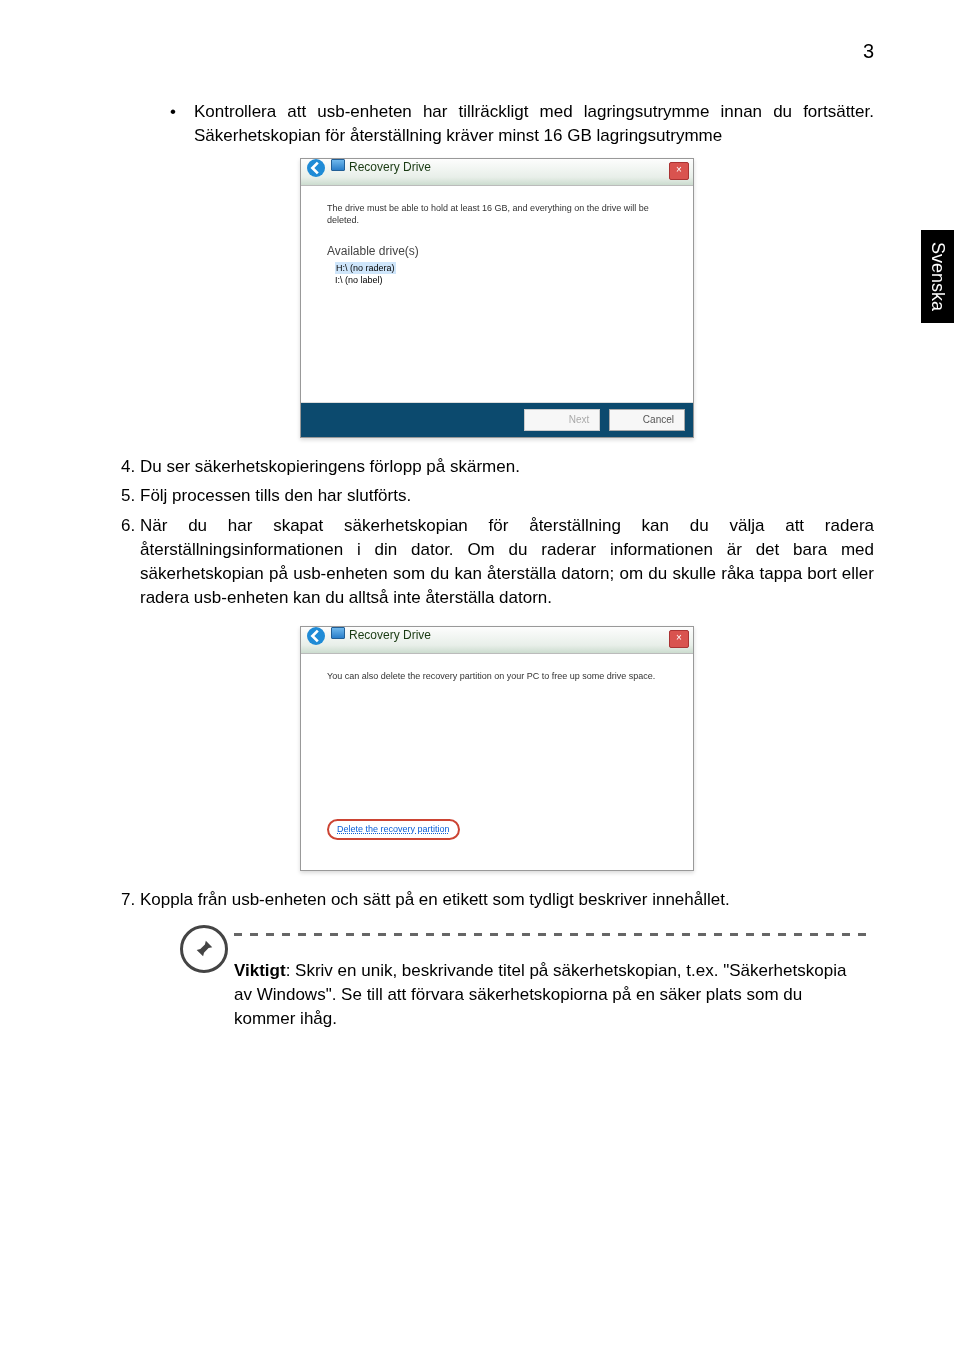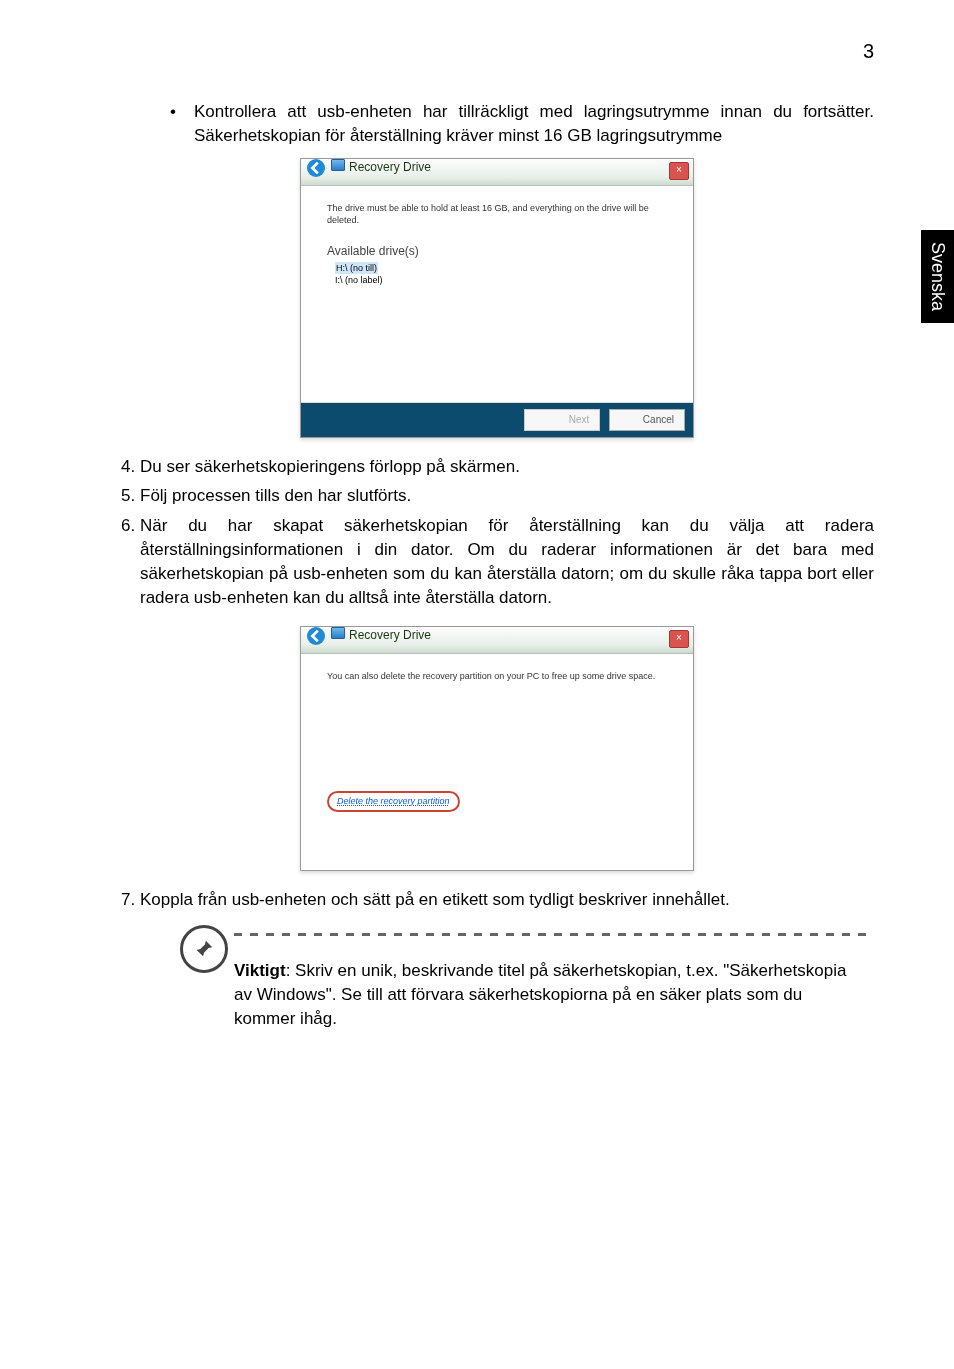--- a/index.html
+++ b/index.html
@@ -135,22 +135,21 @@
     padding: 0 1px;
   }
   .dialog .link-pill {
     display: inline-block;
     border: 2px solid #cc4433;
     border-radius: 12px;
     padding: 2px 8px;
     font-size: 9px;
     color: #0b5ed7;
     text-decoration: underline dotted;
-    margin-top: 92px;
-    font-style: italic;
+    margin-top: 120px;
   }
   .dialog .footer {
     border-top: 1px solid #ddd;
     background: #0c4a6e;
     padding: 6px 8px;
     text-align: right;
   }
   .dialog .footer .btn {
     display: inline-block;
     min-width: 54px;
@@ -223,21 +222,21 @@
             </svg>
         </div>
         <div class="tiny-icon"></div>
         <div class="title">Recovery Drive</div>
         <div class="close">×</div>
       </div>
       <div class="body">
         <div class="desc">The drive must be able to hold at least 16 GB, and everything on the drive will be deleted.</div>
         <div class="section-label">Available drive(s)</div>
         <div class="drive-list">
-          <div><span class="selected">H:\ (no till)</span></div>
+          <div><span class="selected">H:\ (no radera)</span></div>
           <div>I:\ (no label)</div>
         </div>
       </div>
       <div class="footer">
         <span class="btn disabled">Next</span>
         <span class="btn">Cancel</span>
       </div>
     </div>
 
     <ol class="steps" start="4">

